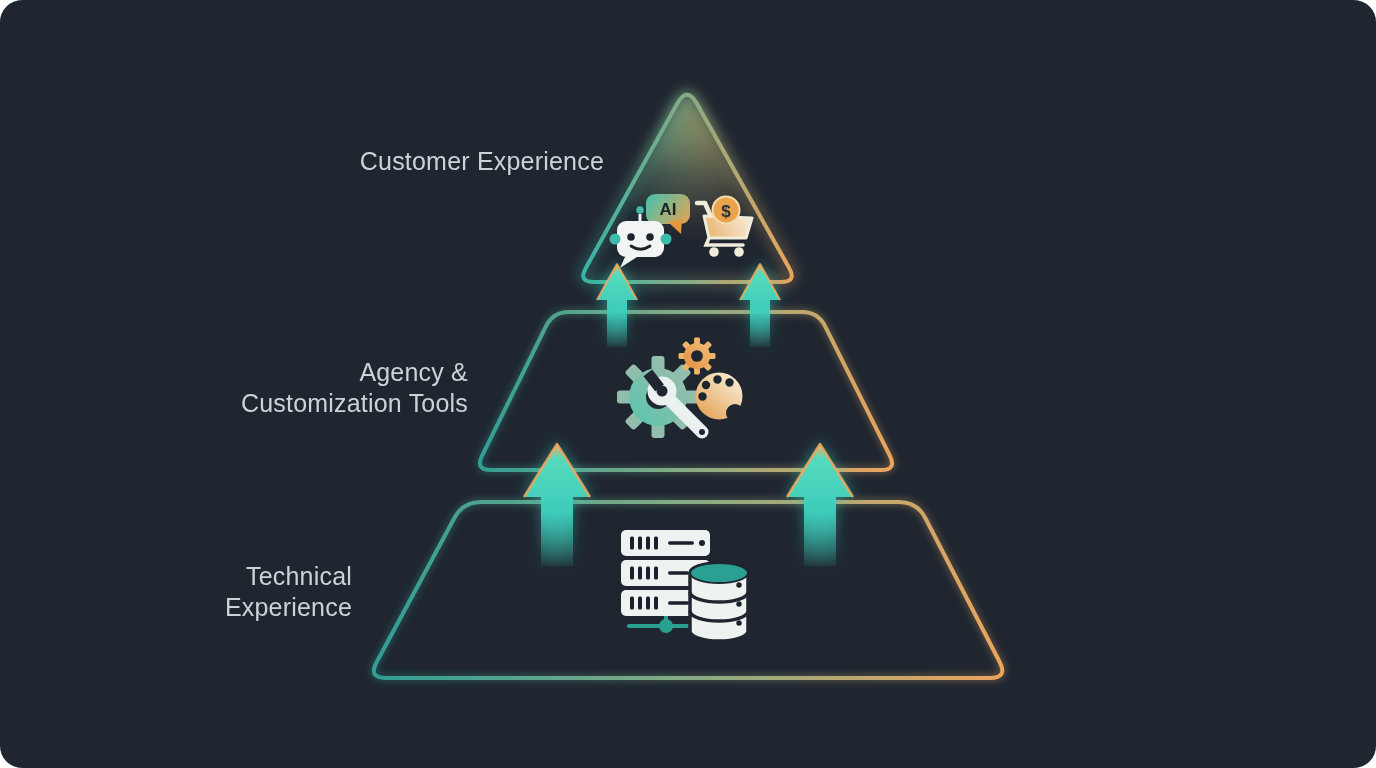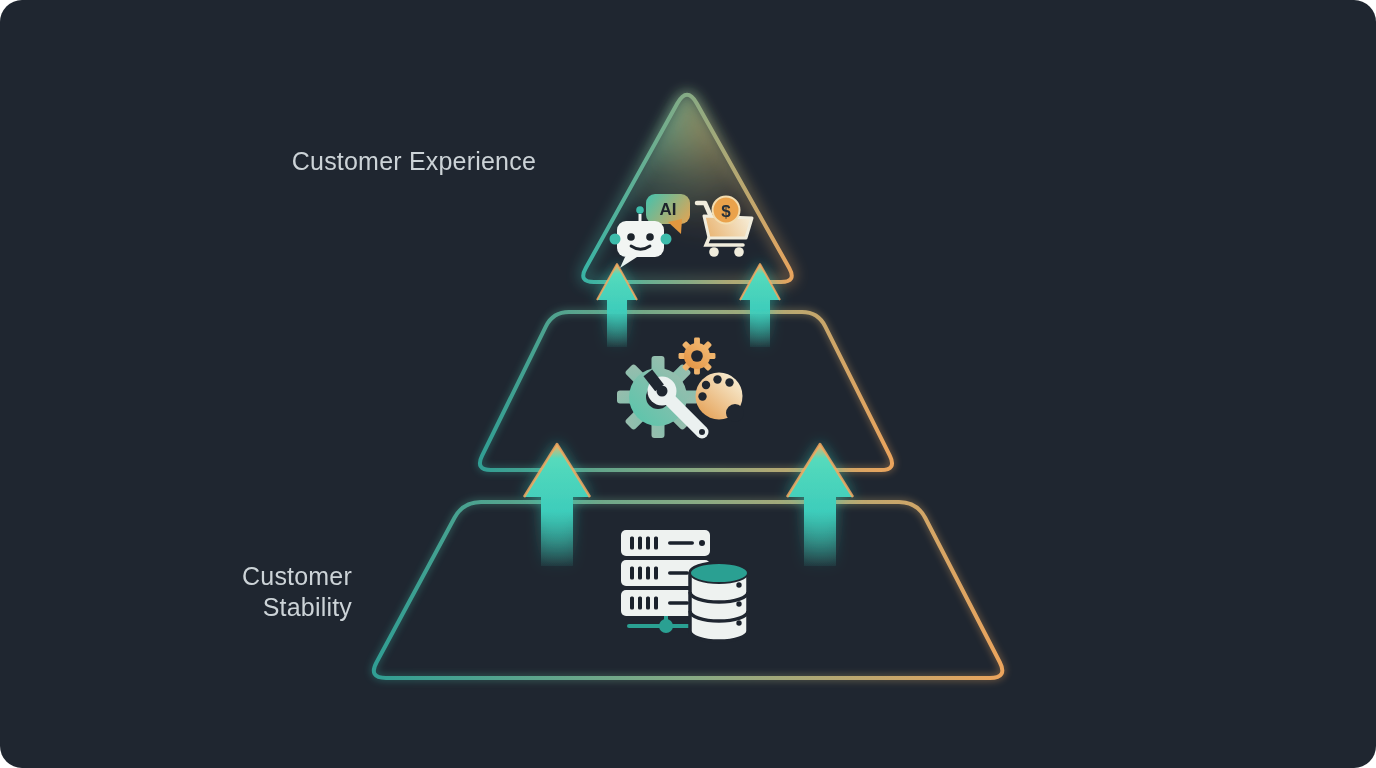--- a/index.html
+++ b/index.html
@@ -3,21 +3,21 @@
 <meta charset="utf-8">
 <style>
   html,body{margin:0;padding:0;background:#ffffff;}
   .stage{position:relative;width:1376px;height:768px;background:#ffffff;overflow:hidden;
          font-family:"Liberation Sans",sans-serif;}
   .card{position:absolute;inset:0;background:#1f2630;border-radius:22px;overflow:hidden;}
   .diagram-svg{position:absolute;left:0;top:0;}
   .tier-label{position:absolute;text-align:right;color:#ccd3d7;font-size:25px;line-height:31px;
               font-weight:400;letter-spacing:.2px;white-space:nowrap;}
   .tier-label span{display:block;}
-  .lbl-top{top:146px;right:840px;}
+  .lbl-top{top:146px;right:772px;}
   .lbl-mid{top:357px;right:908px;}
   .lbl-bot{top:561px;right:1024px;}
 </style>
 </head>
 <body>
 
 <div class="stage">
   <div class="card">
 
     <svg class="diagram-svg" width="1376" height="768" viewBox="0 0 1376 768">
@@ -225,19 +225,23 @@
       </g>
       <g filter="url(#arrowGlow)">
         <polygon points="760,264 780,300 770,300 770,347 750,347 750,300 740,300" fill="url(#arrowFill)"></polygon>
         <path d="M 740 300 L 760 264 L 780 300" fill="none" stroke="#f2a95e" stroke-width="2" opacity="0.85" stroke-linejoin="round"></path>
       </g>
     </svg>
 
     <div class="tier-label lbl-top">
       <span>Customer Experience</span>
     </div>
+    <div class="tier-label lbl-mid">
+      <span>Agency &amp;</span>
+      <span>Customization Tools</span>
+    </div>
     <div class="tier-label lbl-bot">
-      <span>Customer</span>
-      <span>Stability</span>
+      <span>Technical</span>
+      <span>Experience</span>
     </div>
 
   </div>
 </div>
 
 </body></html>

